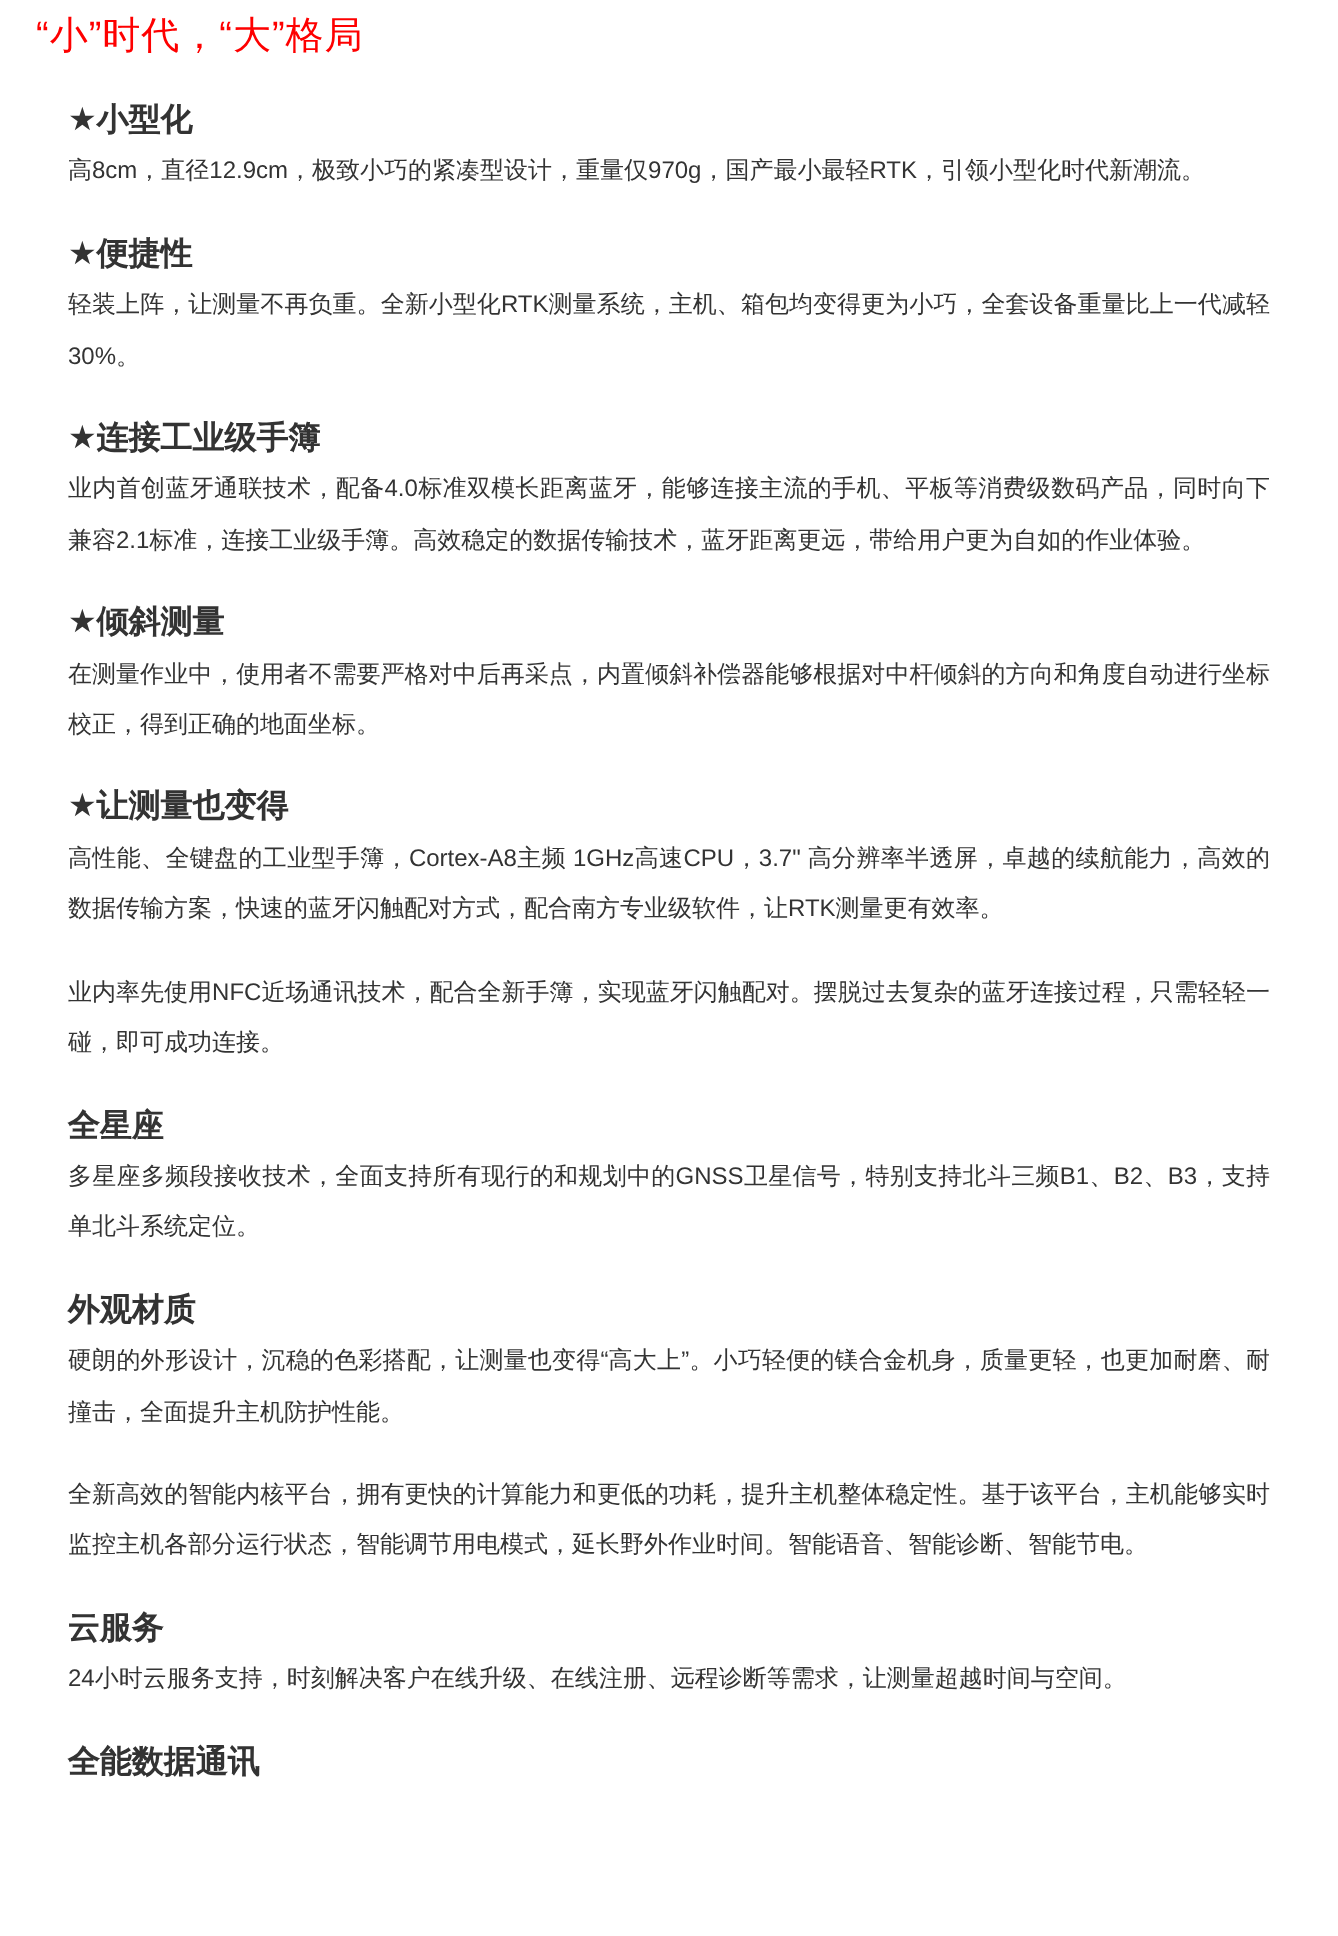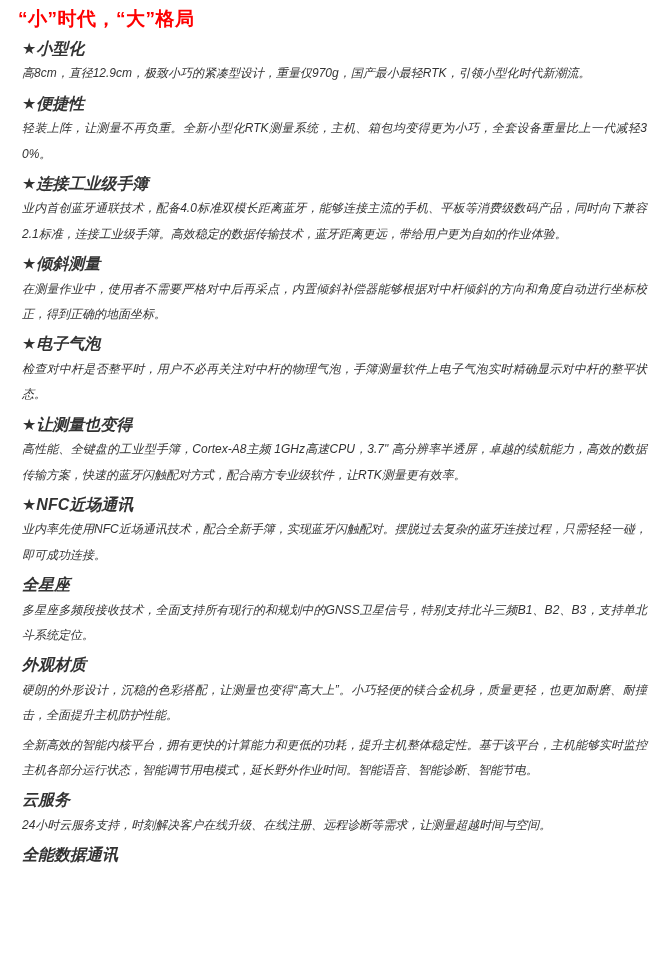--- a/index.html
+++ b/index.html
@@ -12,28 +12,27 @@
     height: 968px;
     overflow: hidden;
     font-family: "Liberation Sans", "DejaVu Sans", sans-serif;
   }
   .doc {
     padding: 5px 18px 0 18px;
   }
   .page-title {
     color: #fe0000;
     font-size: 19px;
-    font-weight: bold;
+    font-weight: normal;
     line-height: 27px;
     margin: 0;
     letter-spacing: 0.5px;
   }
   .section {
-    margin: 4px;
-    font-style: italic;
+    margin: 16px;
   }
   .sec-heading {
     color: #333333;
     font-size: 16px;
     font-weight: bold;
     line-height: 25.4px;
     margin: 0;
   }
   .sec-body {
     color: #333333;
@@ -65,32 +64,27 @@
   <div class="section">
     <p class="sec-heading">★连接工业级手簿</p>
     <p class="sec-body">业内首创蓝牙通联技术，配备4.0标准双模长距离蓝牙，能够连接主流的手机、平板等消费级数码产品，同时向下兼容2.1标准，连接工业级手簿。高效稳定的数据传输技术，蓝牙距离更远，带给用户更为自如的作业体验。</p>
   </div>
 
   <div class="section">
     <p class="sec-heading">★倾斜测量</p>
     <p class="sec-body">在测量作业中，使用者不需要严格对中后再采点，内置倾斜补偿器能够根据对中杆倾斜的方向和角度自动进行坐标校正，得到正确的地面坐标。</p>
   </div>
 
-  <div class="section">
-    <p class="sec-heading">★电子气泡</p>
-    <p class="sec-body">检查对中杆是否整平时，用户不必再关注对中杆的物理气泡，手簿测量软件上电子气泡实时精确显示对中杆的整平状态。</p>
-  </div>
 
   <div class="section">
     <p class="sec-heading">★让测量也变得</p>
     <p class="sec-body">高性能、全键盘的工业型手簿，Cortex-A8主频 1GHz高速CPU，3.7" 高分辨率半透屏，卓越的续航能力，高效的数据传输方案，快速的蓝牙闪触配对方式，配合南方专业级软件，让RTK测量更有效率。</p>
   </div>
 
   <div class="section">
-    <p class="sec-heading">★NFC近场通讯</p>
     <p class="sec-body">业内率先使用NFC近场通讯技术，配合全新手簿，实现蓝牙闪触配对。摆脱过去复杂的蓝牙连接过程，只需轻轻一碰，即可成功连接。</p>
   </div>
 
   <div class="section">
     <p class="sec-heading">全星座</p>
     <p class="sec-body">多星座多频段接收技术，全面支持所有现行的和规划中的GNSS卫星信号，特别支持北斗三频B1、B2、B3，支持单北斗系统定位。</p>
   </div>
 
   <div class="section">
     <p class="sec-heading">外观材质</p>

